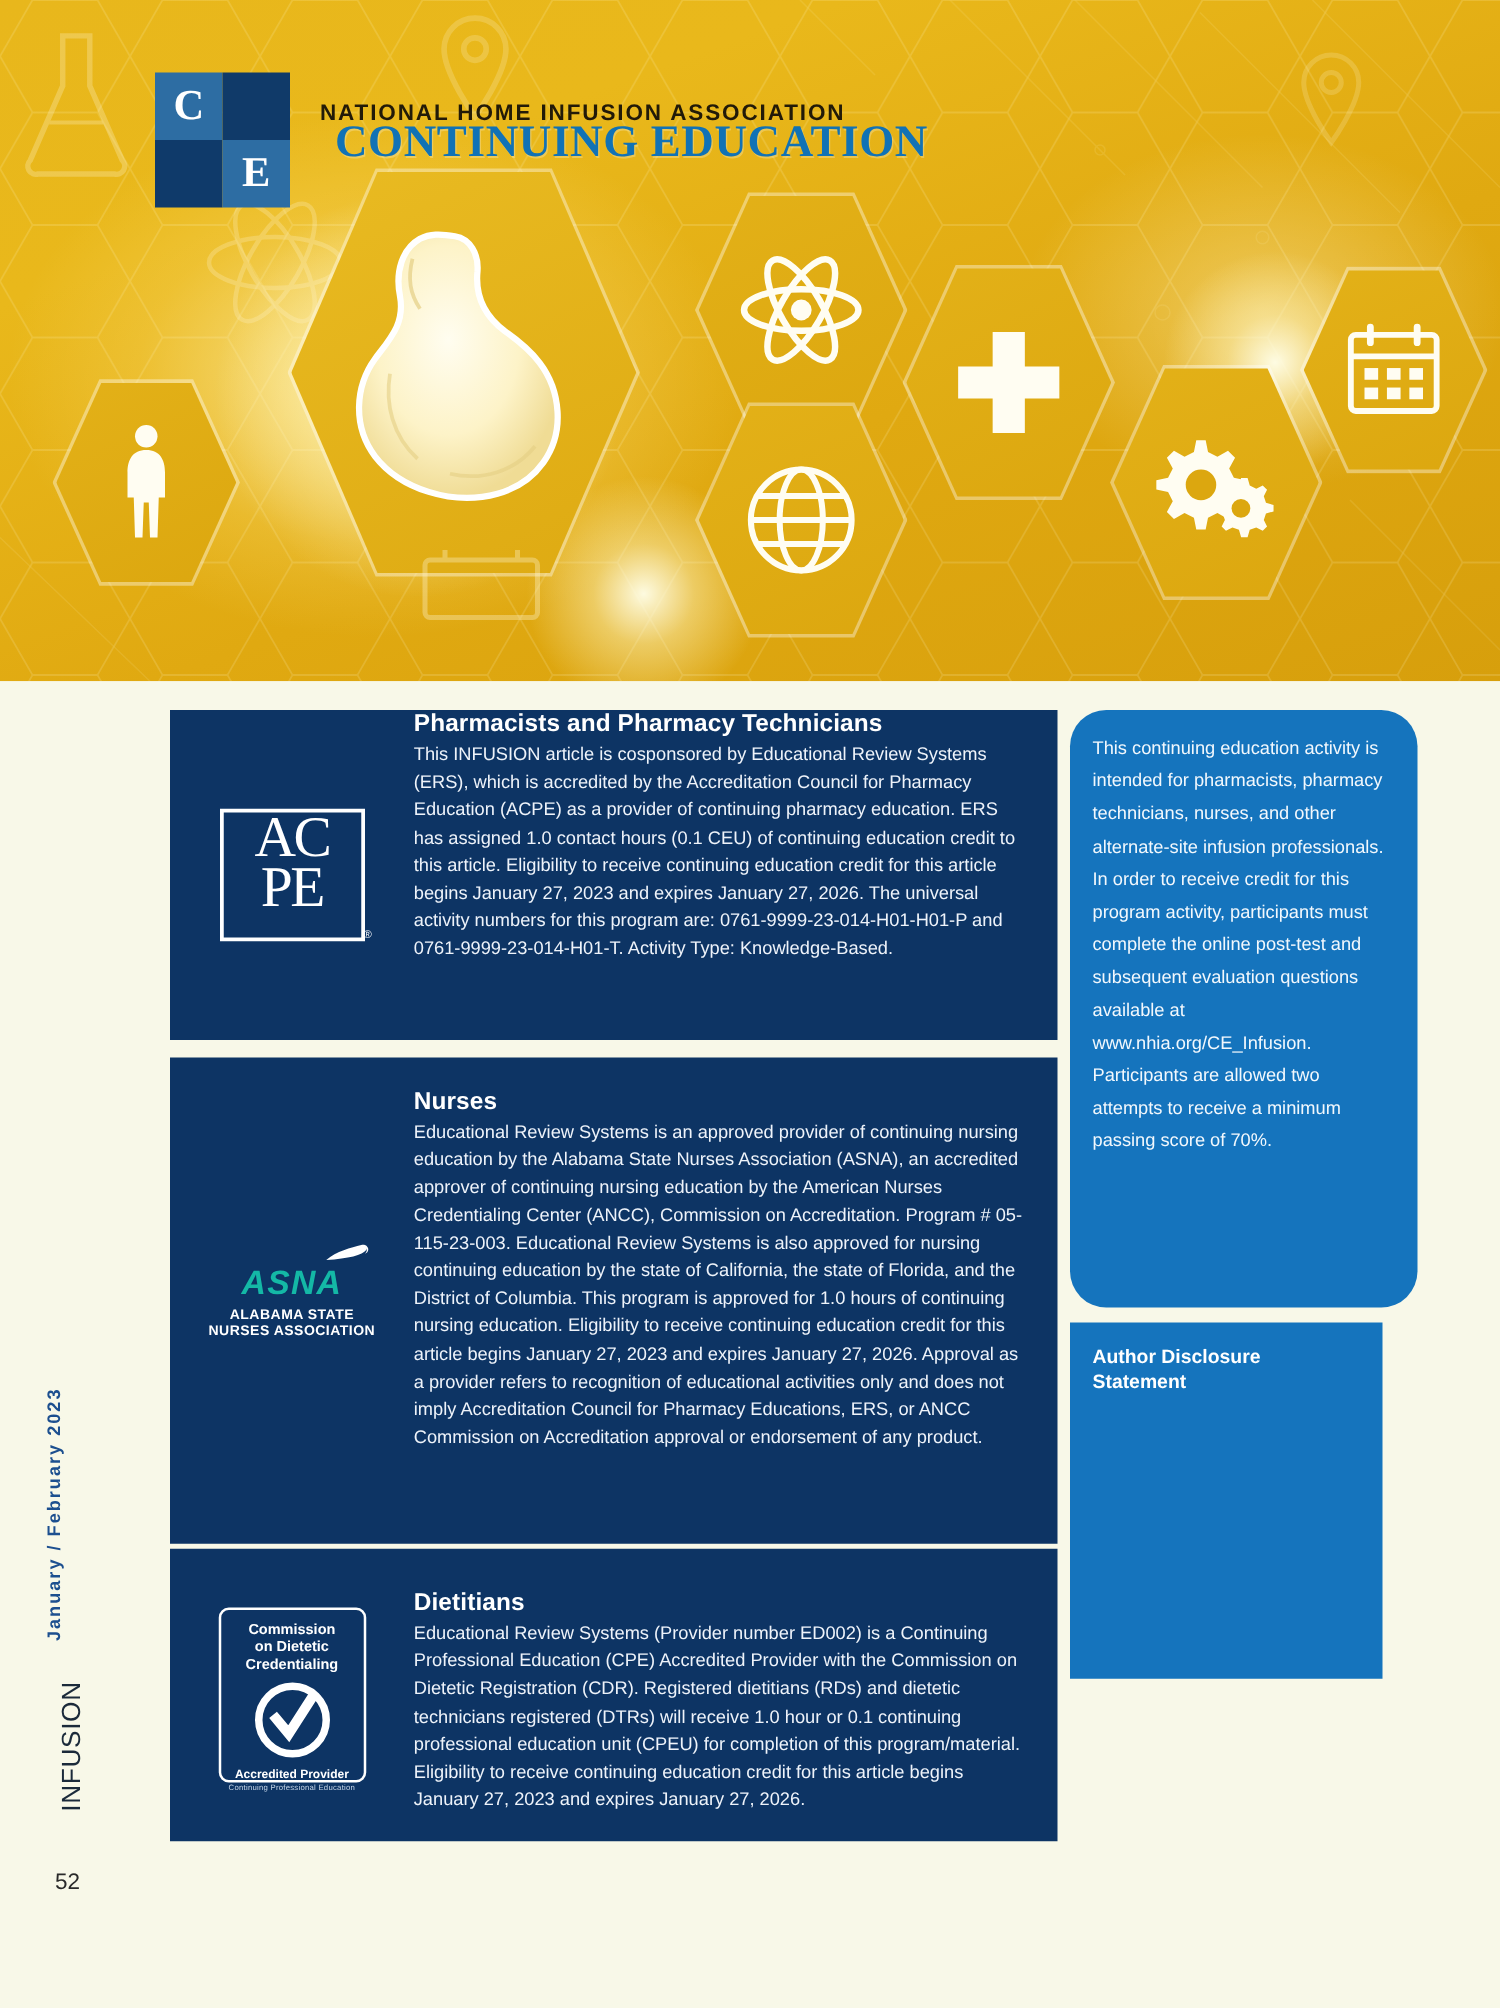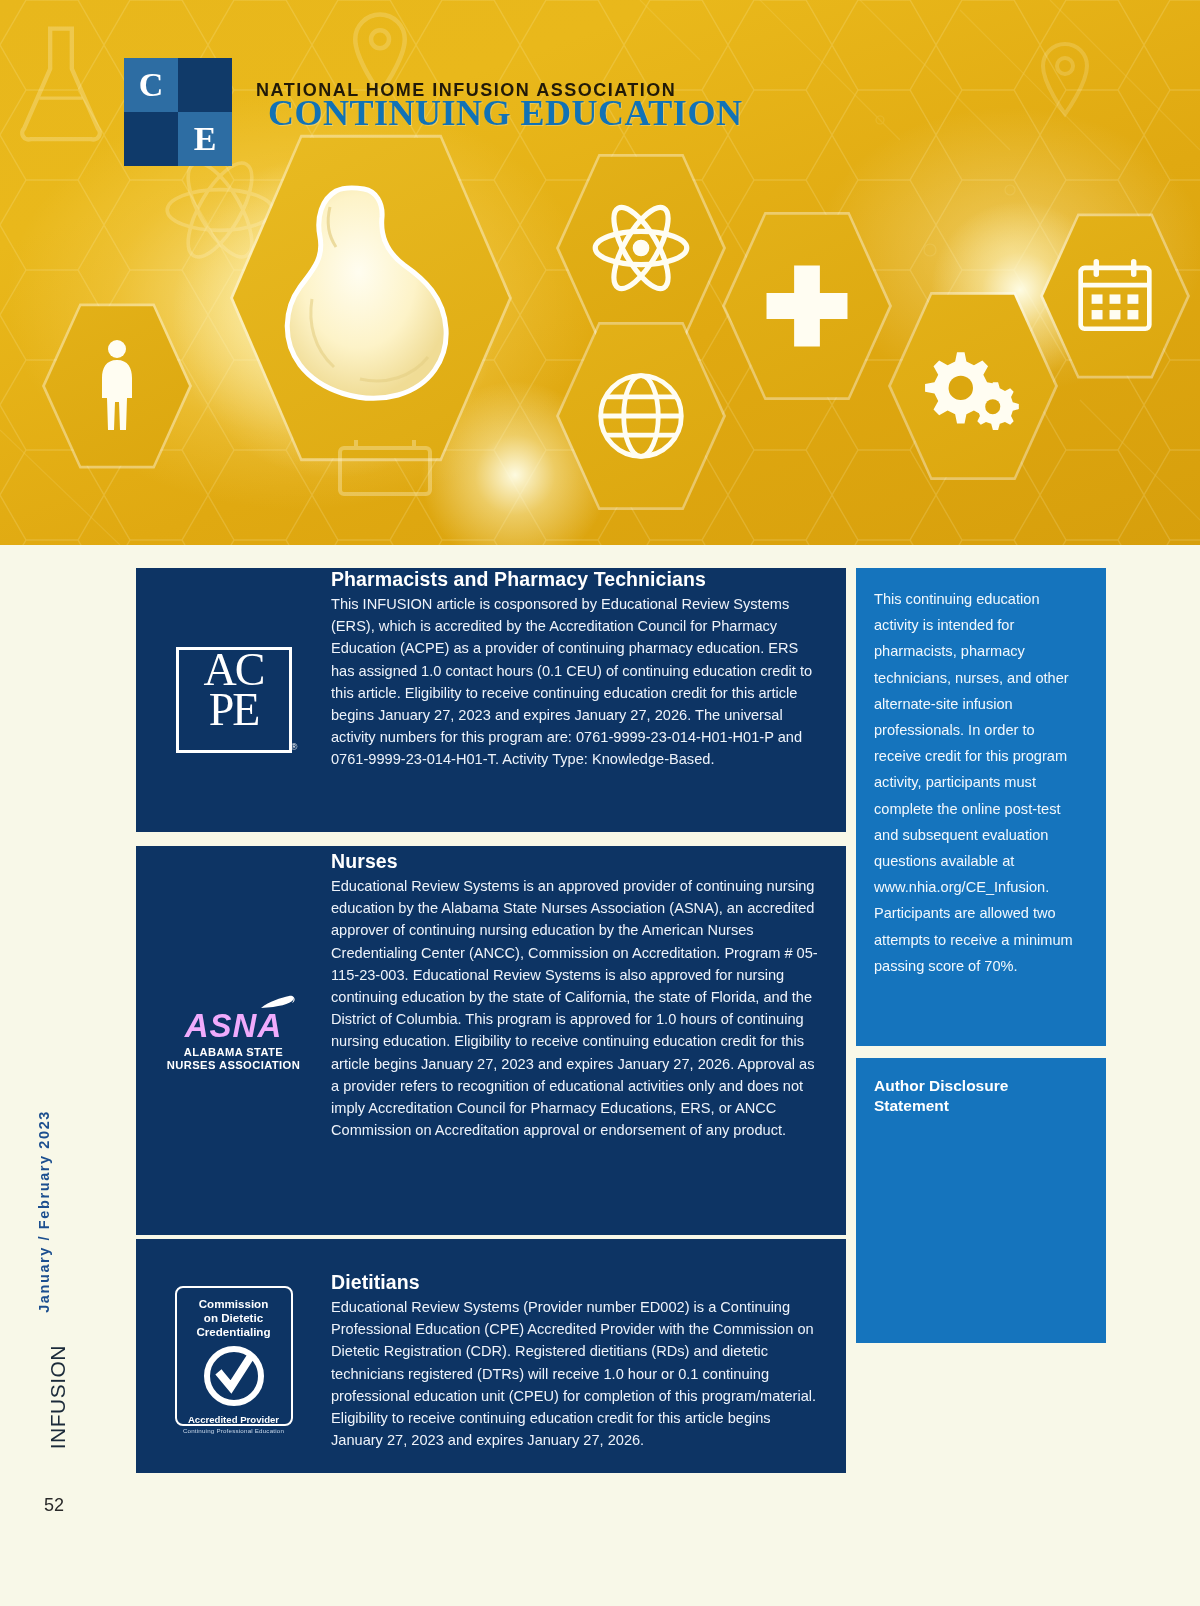--- a/index.html
+++ b/index.html
@@ -117,21 +117,21 @@
   .acpe-letters {
     font-family:"Liberation Serif", serif; color:#ffffff; font-weight:400;
     font-size:46px; line-height:40px; letter-spacing:-2px; text-align:center;
   }
   .acpe-reg { position:absolute; right:-9px; bottom:-2px; font-size:9px; color:#fff; }
 
   
   .asna-wrap { width:170px; text-align:center; }
   .asna-mark {
     font-family:"Liberation Sans", sans-serif;
-    font-style:italic; font-weight:700; font-size:33px; color:#f0abfc;
+    font-style:italic; font-weight:700; font-size:27px; color:#14b8a6;
     letter-spacing:1px; position:relative; line-height:34px;
     text-shadow: 1px 0 0 #0d3464, -1px 0 0 #0d3464;
   }
   .asna-flame {
     position:absolute; right:22px; top:-14px; width:38px; height:16px;
   }
   .asna-sub {
     font-size:11.2px; font-weight:700; letter-spacing:0.4px; color:#ffffff;
     line-height:13px; margin-top:3px;
   }
@@ -145,21 +145,21 @@
   .cdr-t { font-size:11.6px; font-weight:700; color:#fff; line-height:14px; text-align:center; }
   .cdr-check { margin-top:6px; width:62px; height:62px; position:relative; }
   .cdr-b { font-size:9.6px; font-weight:700; color:#fff; margin-top:7px; }
   .cdr-b2 { font-size:6.2px; color:#c9d8ea; margin-top:2px; letter-spacing:0.2px; }
 
   
   .bbox {
     position:absolute; background:#1574bd; color:#ffffff;
     padding:18px 22px 20px 18px;
   }
-  .bbox-1 { left:856px; top:568px; width:250px; height:478px; }
+  .bbox-1 { left:856px; top:568px; width:278px; height:478px;border-radius:29px; }
   .bbox-2 { left:856px; top:1058px; width:250px; height:285px; }
   .bbox-body { font-size:14.6px; line-height:26.2px; color:#f2f8fd; }
   .bbox-title { font-size:15.5px; font-weight:700; line-height:20px; margin-bottom:2px; color:#ffffff; }
 </style>
 </head>
 <body>
 
 <div class="banner">
 
   <svg class="banner-hexlayer" viewBox="0 0 1200 545" preserveAspectRatio="none">
@@ -344,21 +344,21 @@
         <svg class="asna-flame" viewBox="0 0 38 16">
           <path d="M2 13 C10 6 22 3 30 1 C33 0 36 2 34 5 C31 9 20 12 2 13 Z" fill="#ffffff"></path>
           <path d="M33 1 C35 3 35 6 33 8 C36 7 37 3 33 1 Z" fill="#ffffff"></path>
         </svg>
         <span>ASNA</span>
       </div>
       <div class="asna-sub">ALABAMA STATE</div>
       <div class="asna-sub" style="margin-top:0;">NURSES  ASSOCIATION</div>
     </div>
   </div>
-  <div class="text-col" style="padding-top:4px;">
+  <div class="text-col" style="padding-top:24px;">
     <div class="sec-title">Nurses</div>
     <div class="sec-body">Educational Review Systems is an approved provider of continuing nursing education by the Alabama State Nurses Association (ASNA), an accredited approver of continuing nursing education by the American Nurses Credentialing Center (ANCC), Commission on Accreditation. Program # 05-115-23-003. Educational Review Systems is also approved for nursing continuing education by the state of California, the state of Florida, and the District of Columbia. This program is approved for 1.0 hours of continuing nursing education. Eligibility to receive continuing education credit for this article begins January 27, 2023 and expires January 27, 2026. Approval as a provider refers to recognition of educational activities only and does not imply Accreditation Council for Pharmacy Educations, ERS, or ANCC Commission on Accreditation approval or endorsement of any product.</div>
   </div>
 </div>
 
 <div class="dbox dbox-3">
   <div class="logo-col">
     <div class="cdr">
       <div class="cdr-t">Commission</div>
       <div class="cdr-t">on Dietetic</div>

